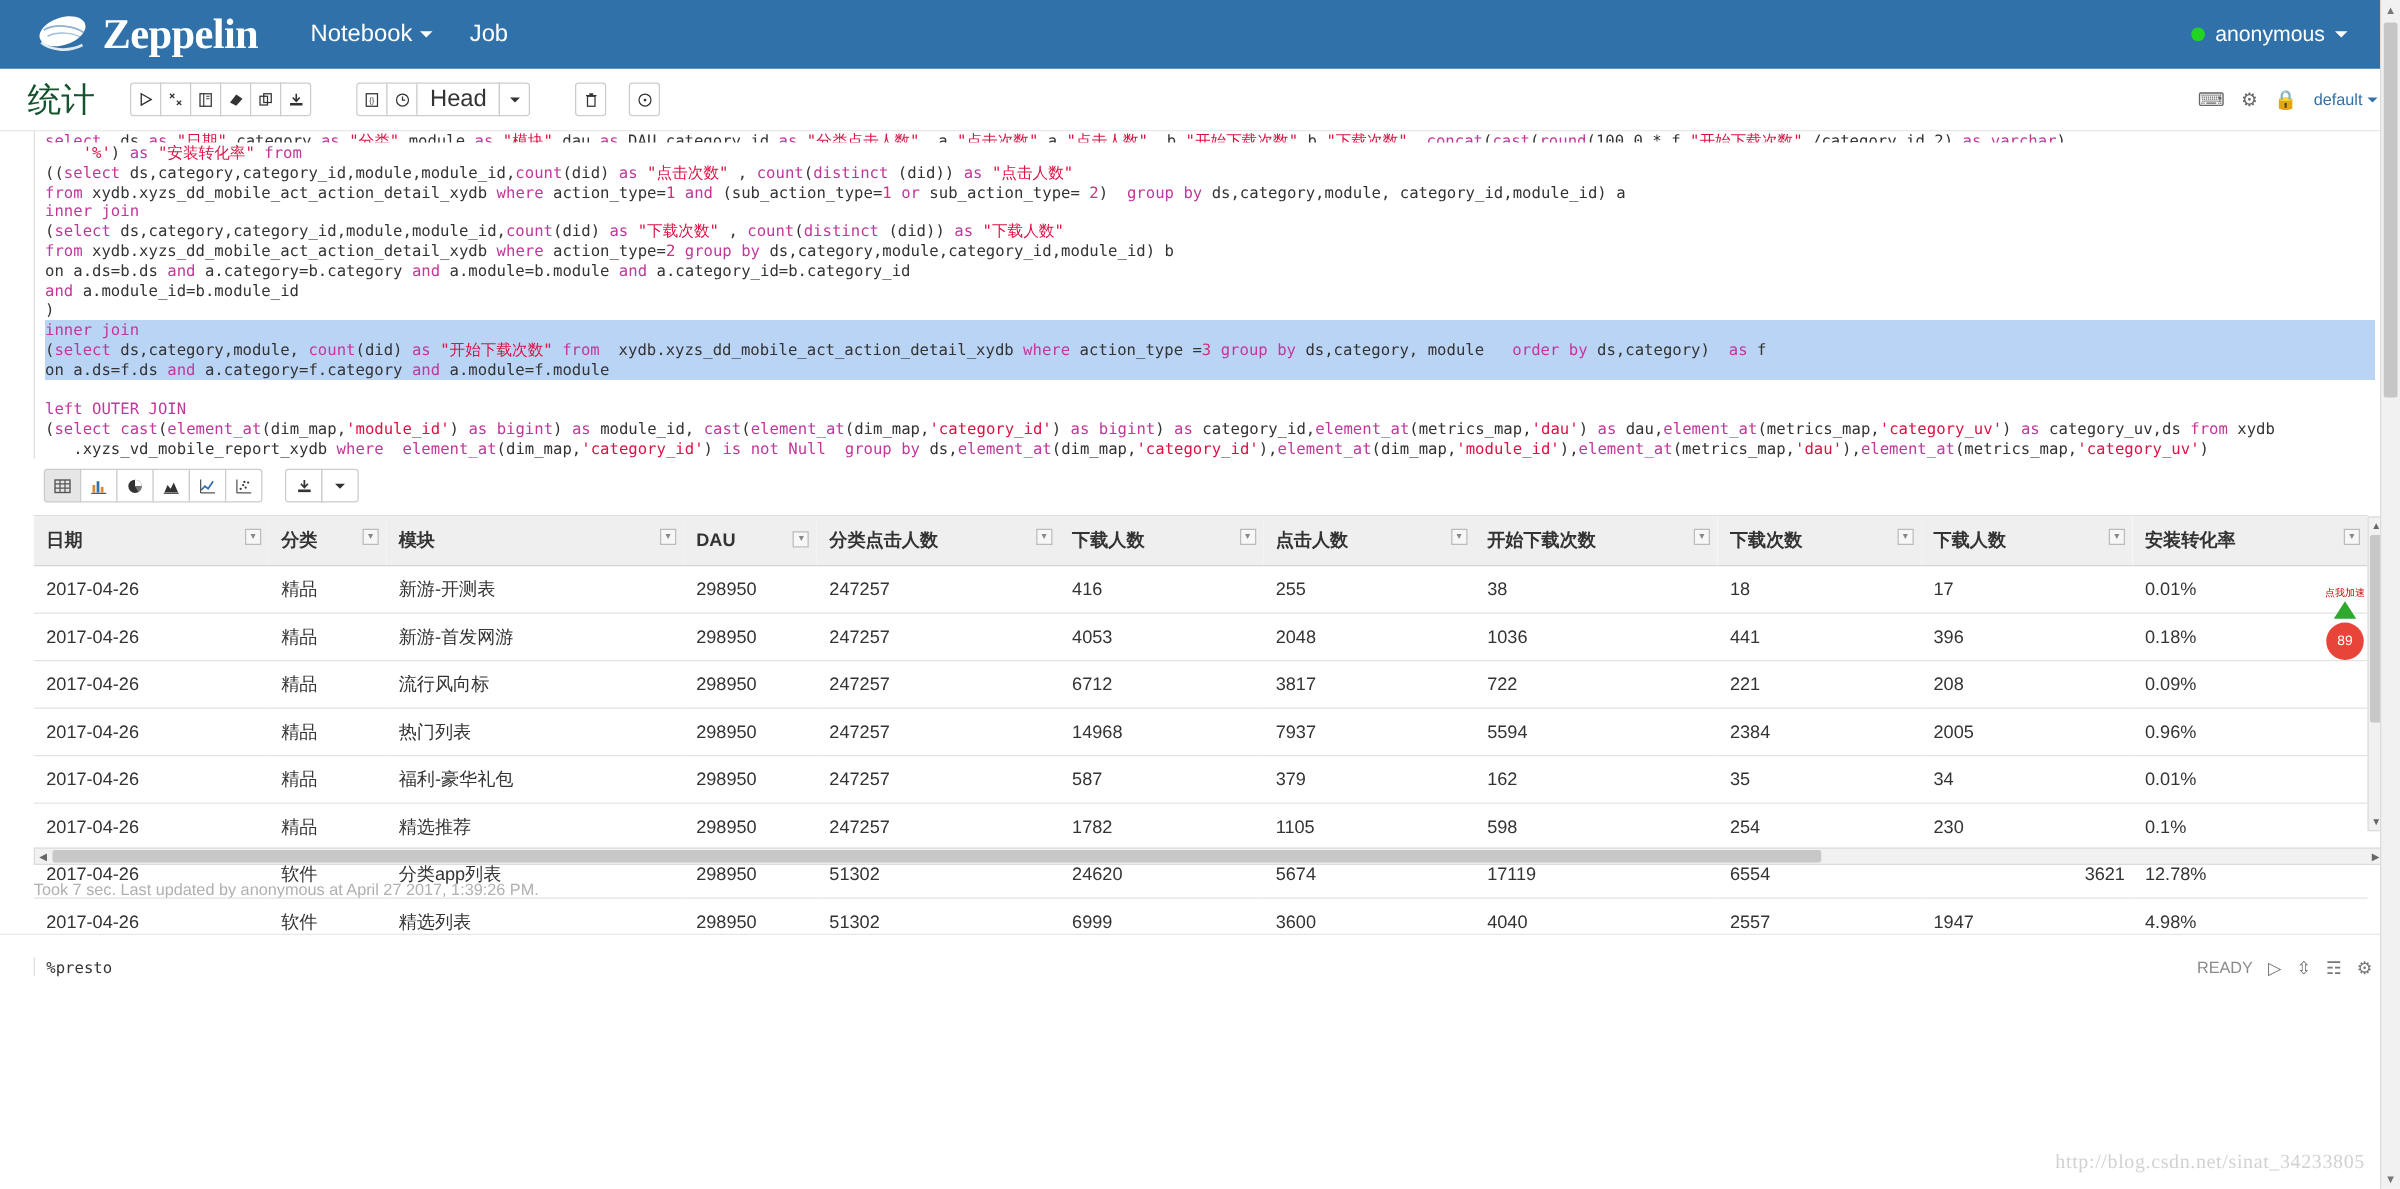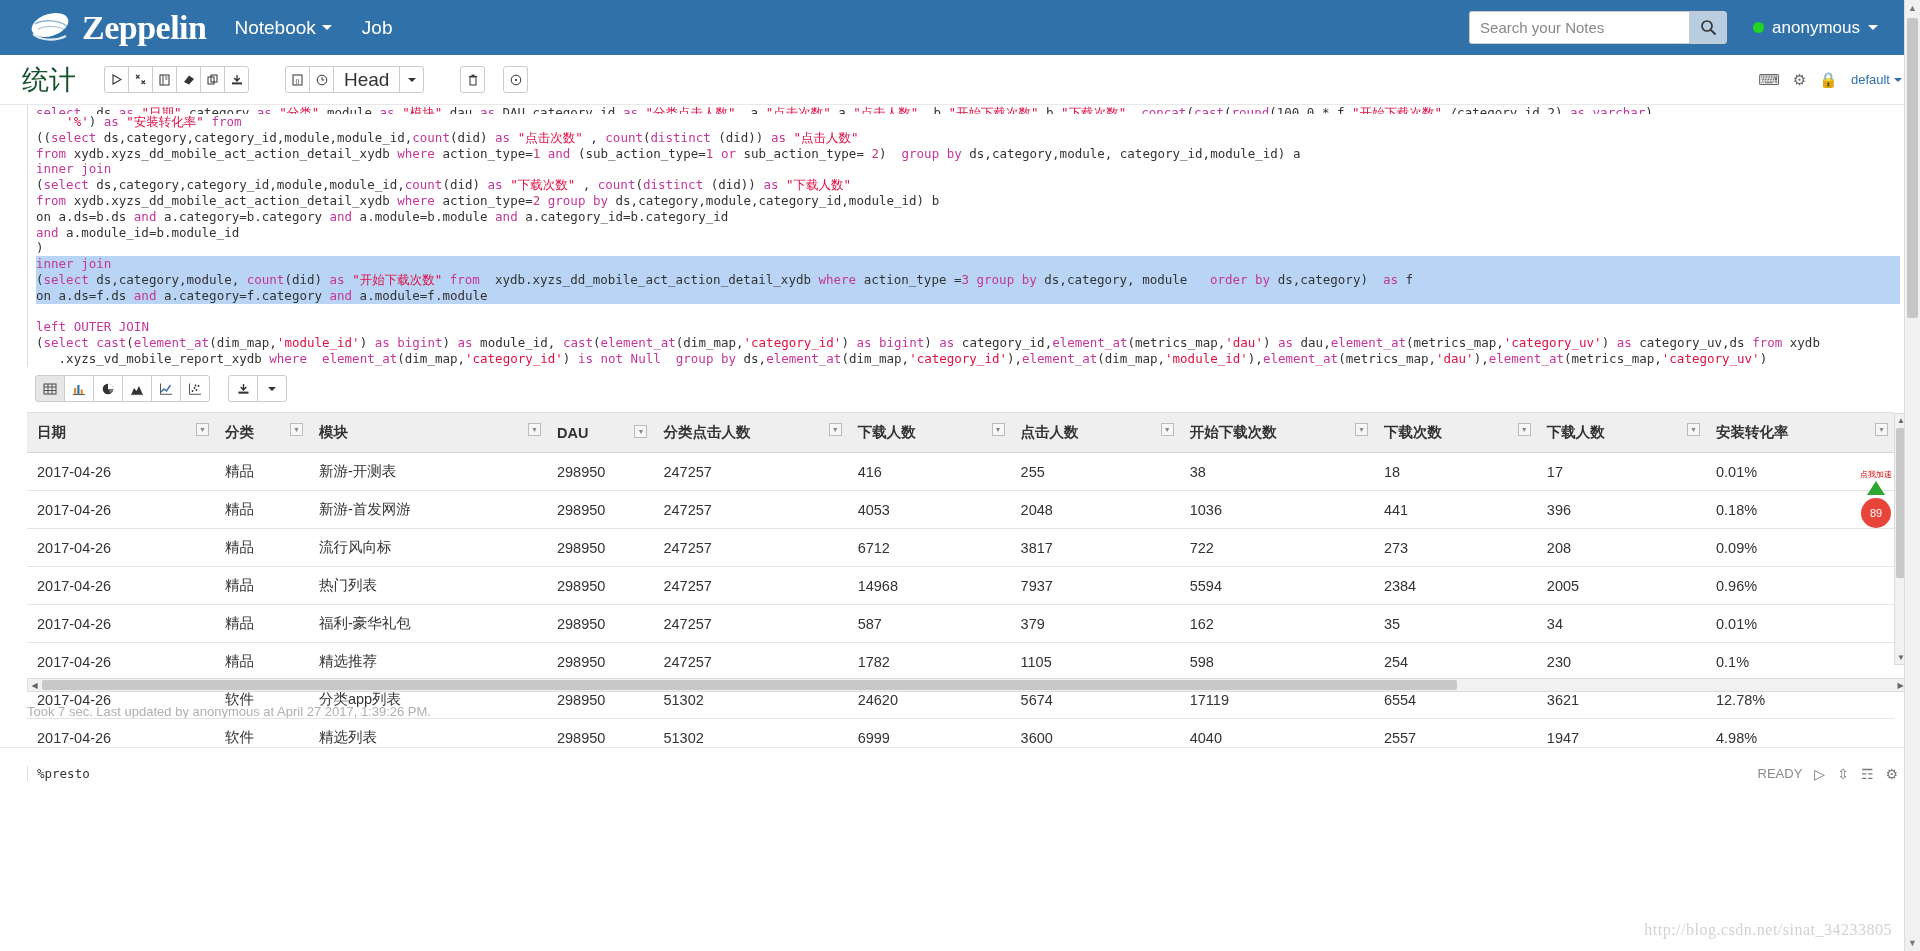--- a/index.html
+++ b/index.html
@@ -15,21 +15,21 @@
   .navbar {
     height: 55px;
     background: #3071a9;
     display: flex;
     align-items: center;
     padding: 0 18px 0 28px;
     position: relative;
   }
   .brand {
     display: flex; align-items: center; gap: 10px;
-    margin-right: 28px;
+    margin-right: 42px;
   }
   .brand-logo { width: 44px; height: 36px; display: block; }
   .brand-text {
     color: #ffffff; font-size: 34px; font-weight: bold;
     font-family: "Liberation Serif", serif;
     letter-spacing: -0.5px;
   }
   .nav-links { display: flex; align-items: center; gap: 30px; }
   .nav-link {
     color: #ffffff; font-size: 19px; cursor: pointer;
@@ -310,29 +310,20 @@
     <div class="nav-link">
       <span>Notebook</span>
       <i class="caret"></i>
     </div>
     <div class="nav-link">
       <span>Job</span>
     </div>
   </div>
 
   <div class="nav-right">
-    <div class="search-group">
-      <input class="search-input" type="text" placeholder="Search your Notes" style="">
-      <div class="search-btn">
-        <svg width="17" height="17" viewBox="0 0 17 17">
-          <circle cx="7" cy="7" r="5" stroke="#333" stroke-width="1.7" fill="none"></circle>
-          <line x1="10.8" y1="10.8" x2="15.5" y2="15.5" stroke="#333" stroke-width="1.9"></line>
-        </svg>
-      </div>
-    </div>
     <div class="user-box">
       <span class="status-dot"></span>
       <span>anonymous</span>
       <i class="caret"></i>
     </div>
   </div>
 </div>
 
 <div class="note-header">
   <div class="note-title">统计</div>
@@ -594,21 +585,21 @@
         </tr>
         <tr>
           <td style="width: 150px;">2017-04-26</td>
           <td style="width: 75px;">精品</td>
           <td style="width: 190px;">流行风向标</td>
           <td style="width: 85px;">298950</td>
           <td style="width: 155px;">247257</td>
           <td style="width: 130px;">6712</td>
           <td style="width: 135px;">3817</td>
           <td style="width: 155px;">722</td>
-          <td style="width: 130px;">273</td>
+          <td style="width: 130px;">221</td>
           <td style="width: 135px;">208</td>
           <td style="width: 150px;">0.09%</td>
         </tr>
         <tr>
           <td style="width: 150px;">2017-04-26</td>
           <td style="width: 75px;">精品</td>
           <td style="width: 190px;">热门列表</td>
           <td style="width: 85px;">298950</td>
           <td style="width: 155px;">247257</td>
           <td style="width: 130px;">14968</td>
@@ -647,21 +638,21 @@
         <tr>
           <td style="width: 150px;">2017-04-26</td>
           <td style="width: 75px;">软件</td>
           <td style="width: 190px;">分类app列表</td>
           <td style="width: 85px;">298950</td>
           <td style="width: 155px;">51302</td>
           <td style="width: 130px;">24620</td>
           <td style="width: 135px;">5674</td>
           <td style="width: 155px;">17119</td>
           <td style="width: 130px;">6554</td>
-          <td style="width: 135px;">3621</td>
+          <td style="width: 135px; text-align: right;">3621</td>
           <td style="width: 150px;">12.78%</td>
         </tr>
         <tr>
           <td style="width: 150px;">2017-04-26</td>
           <td style="width: 75px;">软件</td>
           <td style="width: 190px;">精选列表</td>
           <td style="width: 85px;">298950</td>
           <td style="width: 155px;">51302</td>
           <td style="width: 130px;">6999</td>
           <td style="width: 135px;">3600</td>

